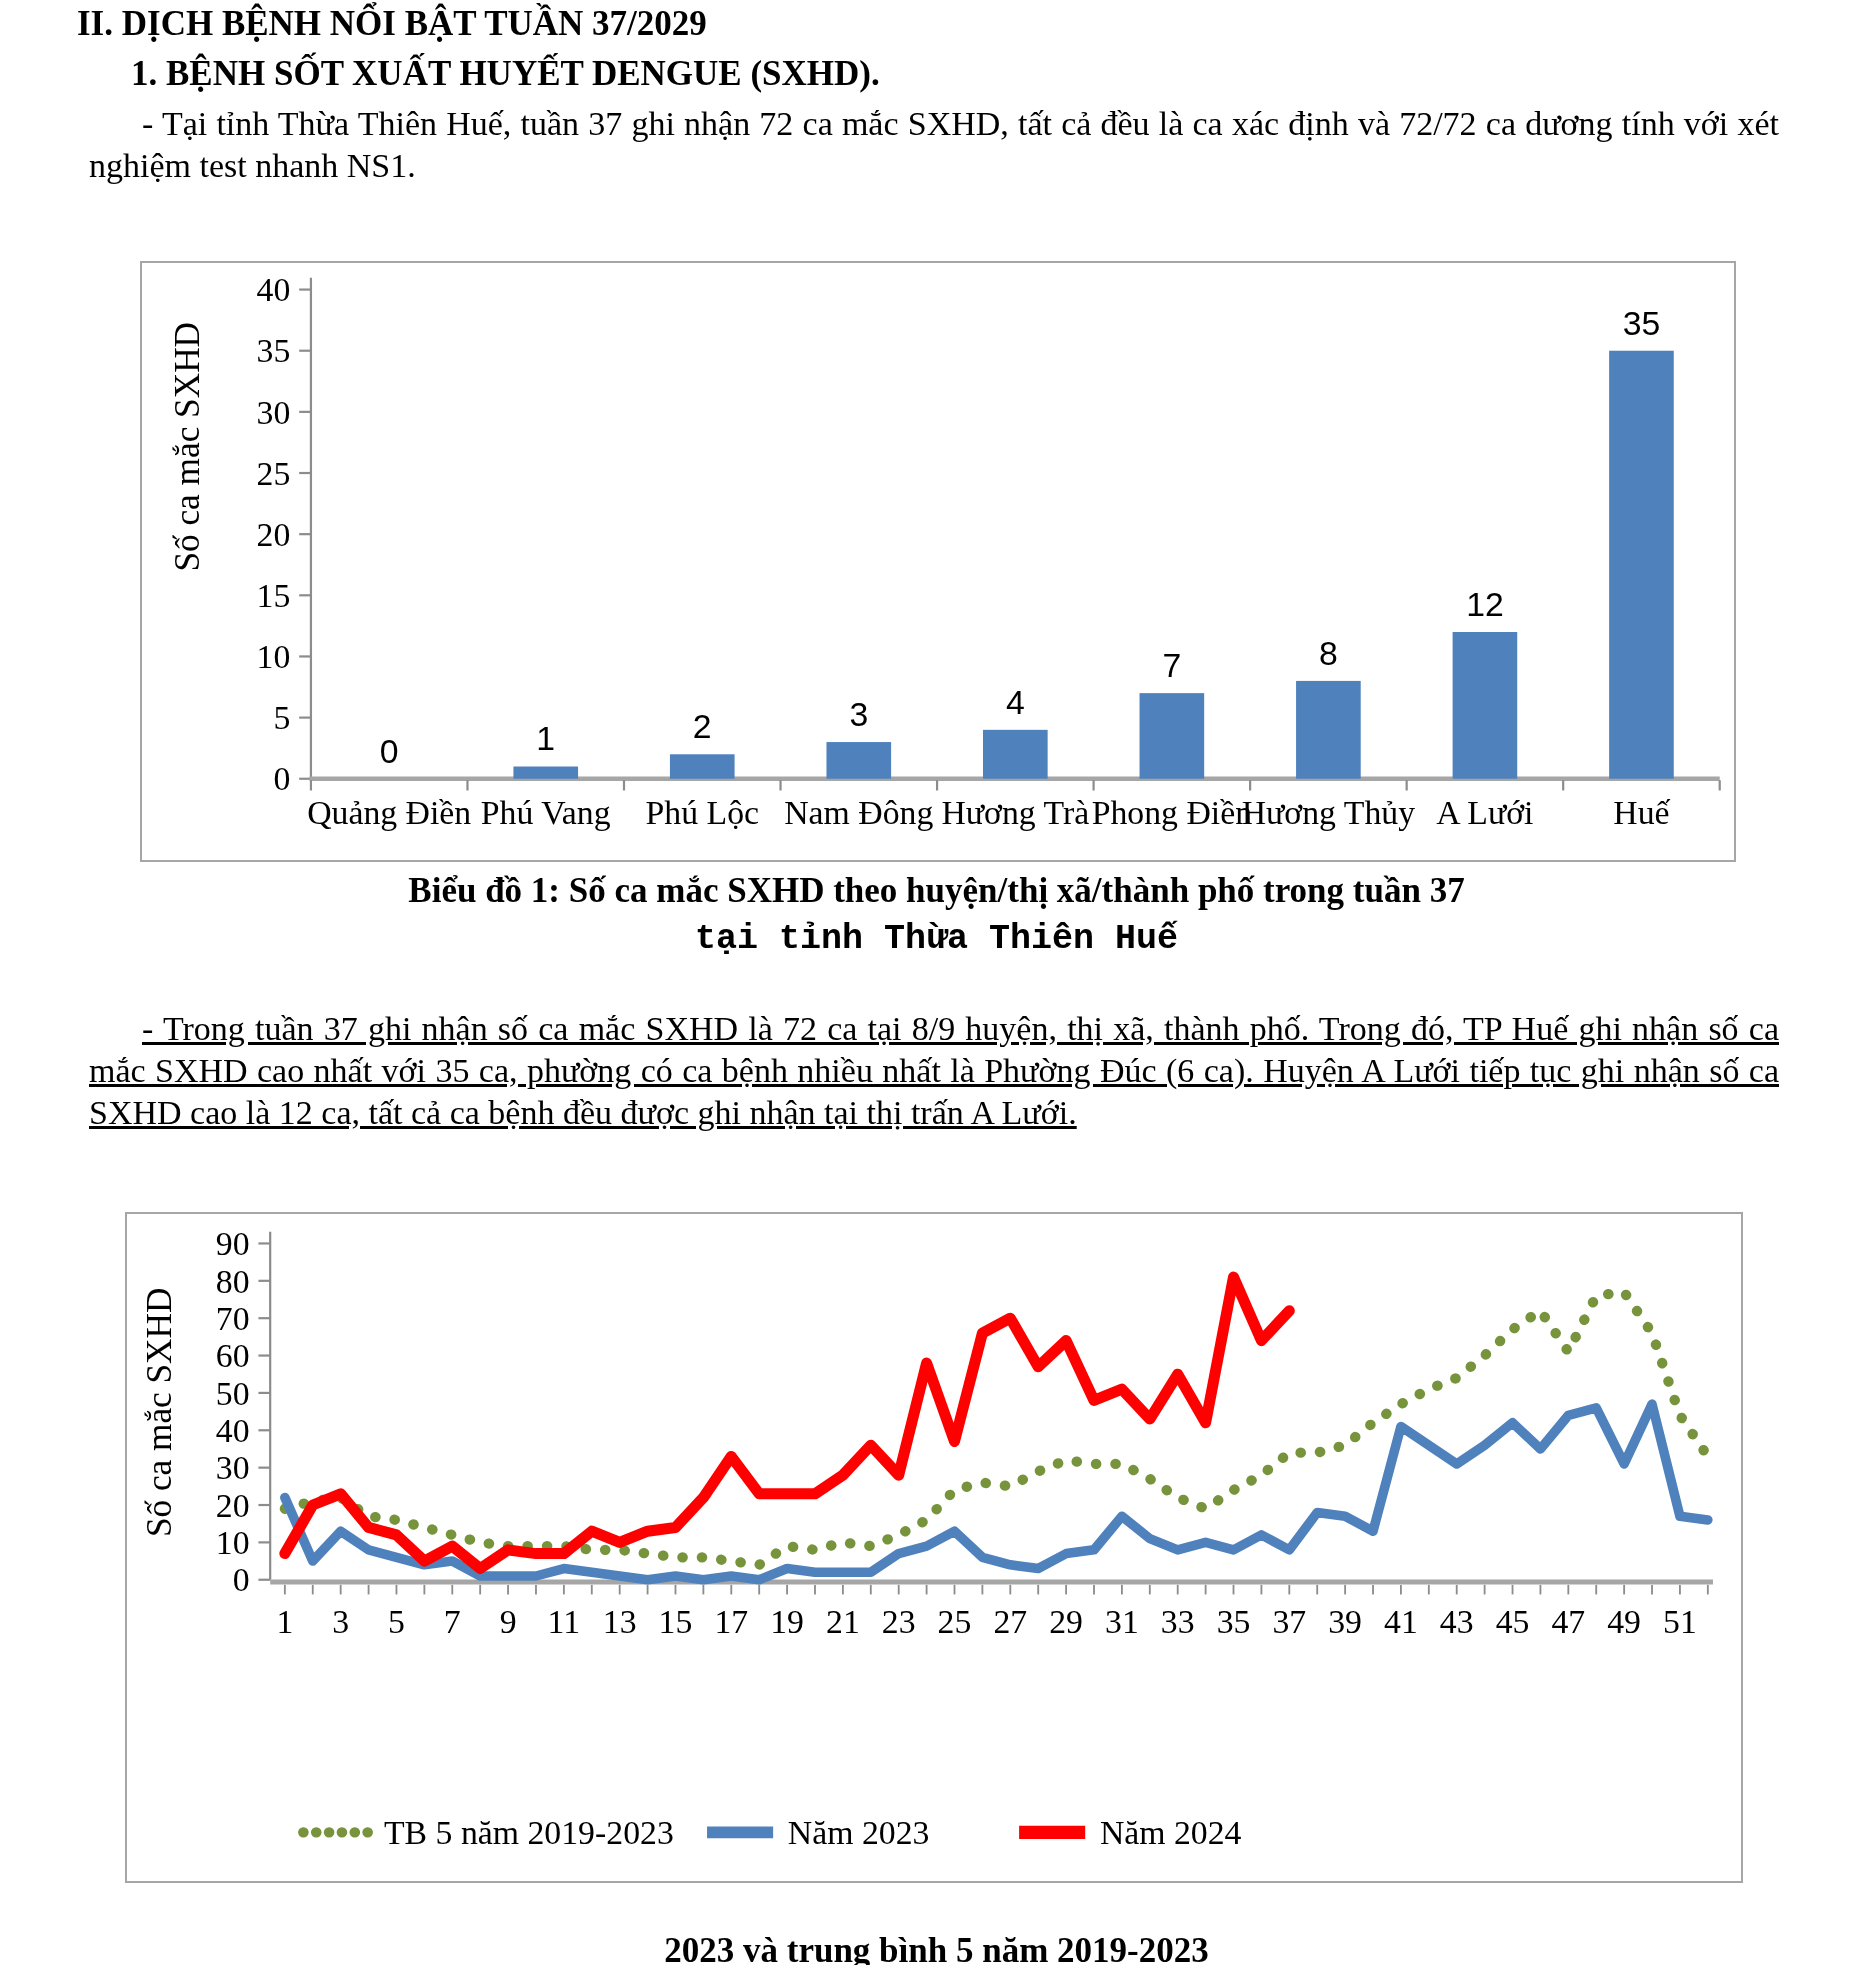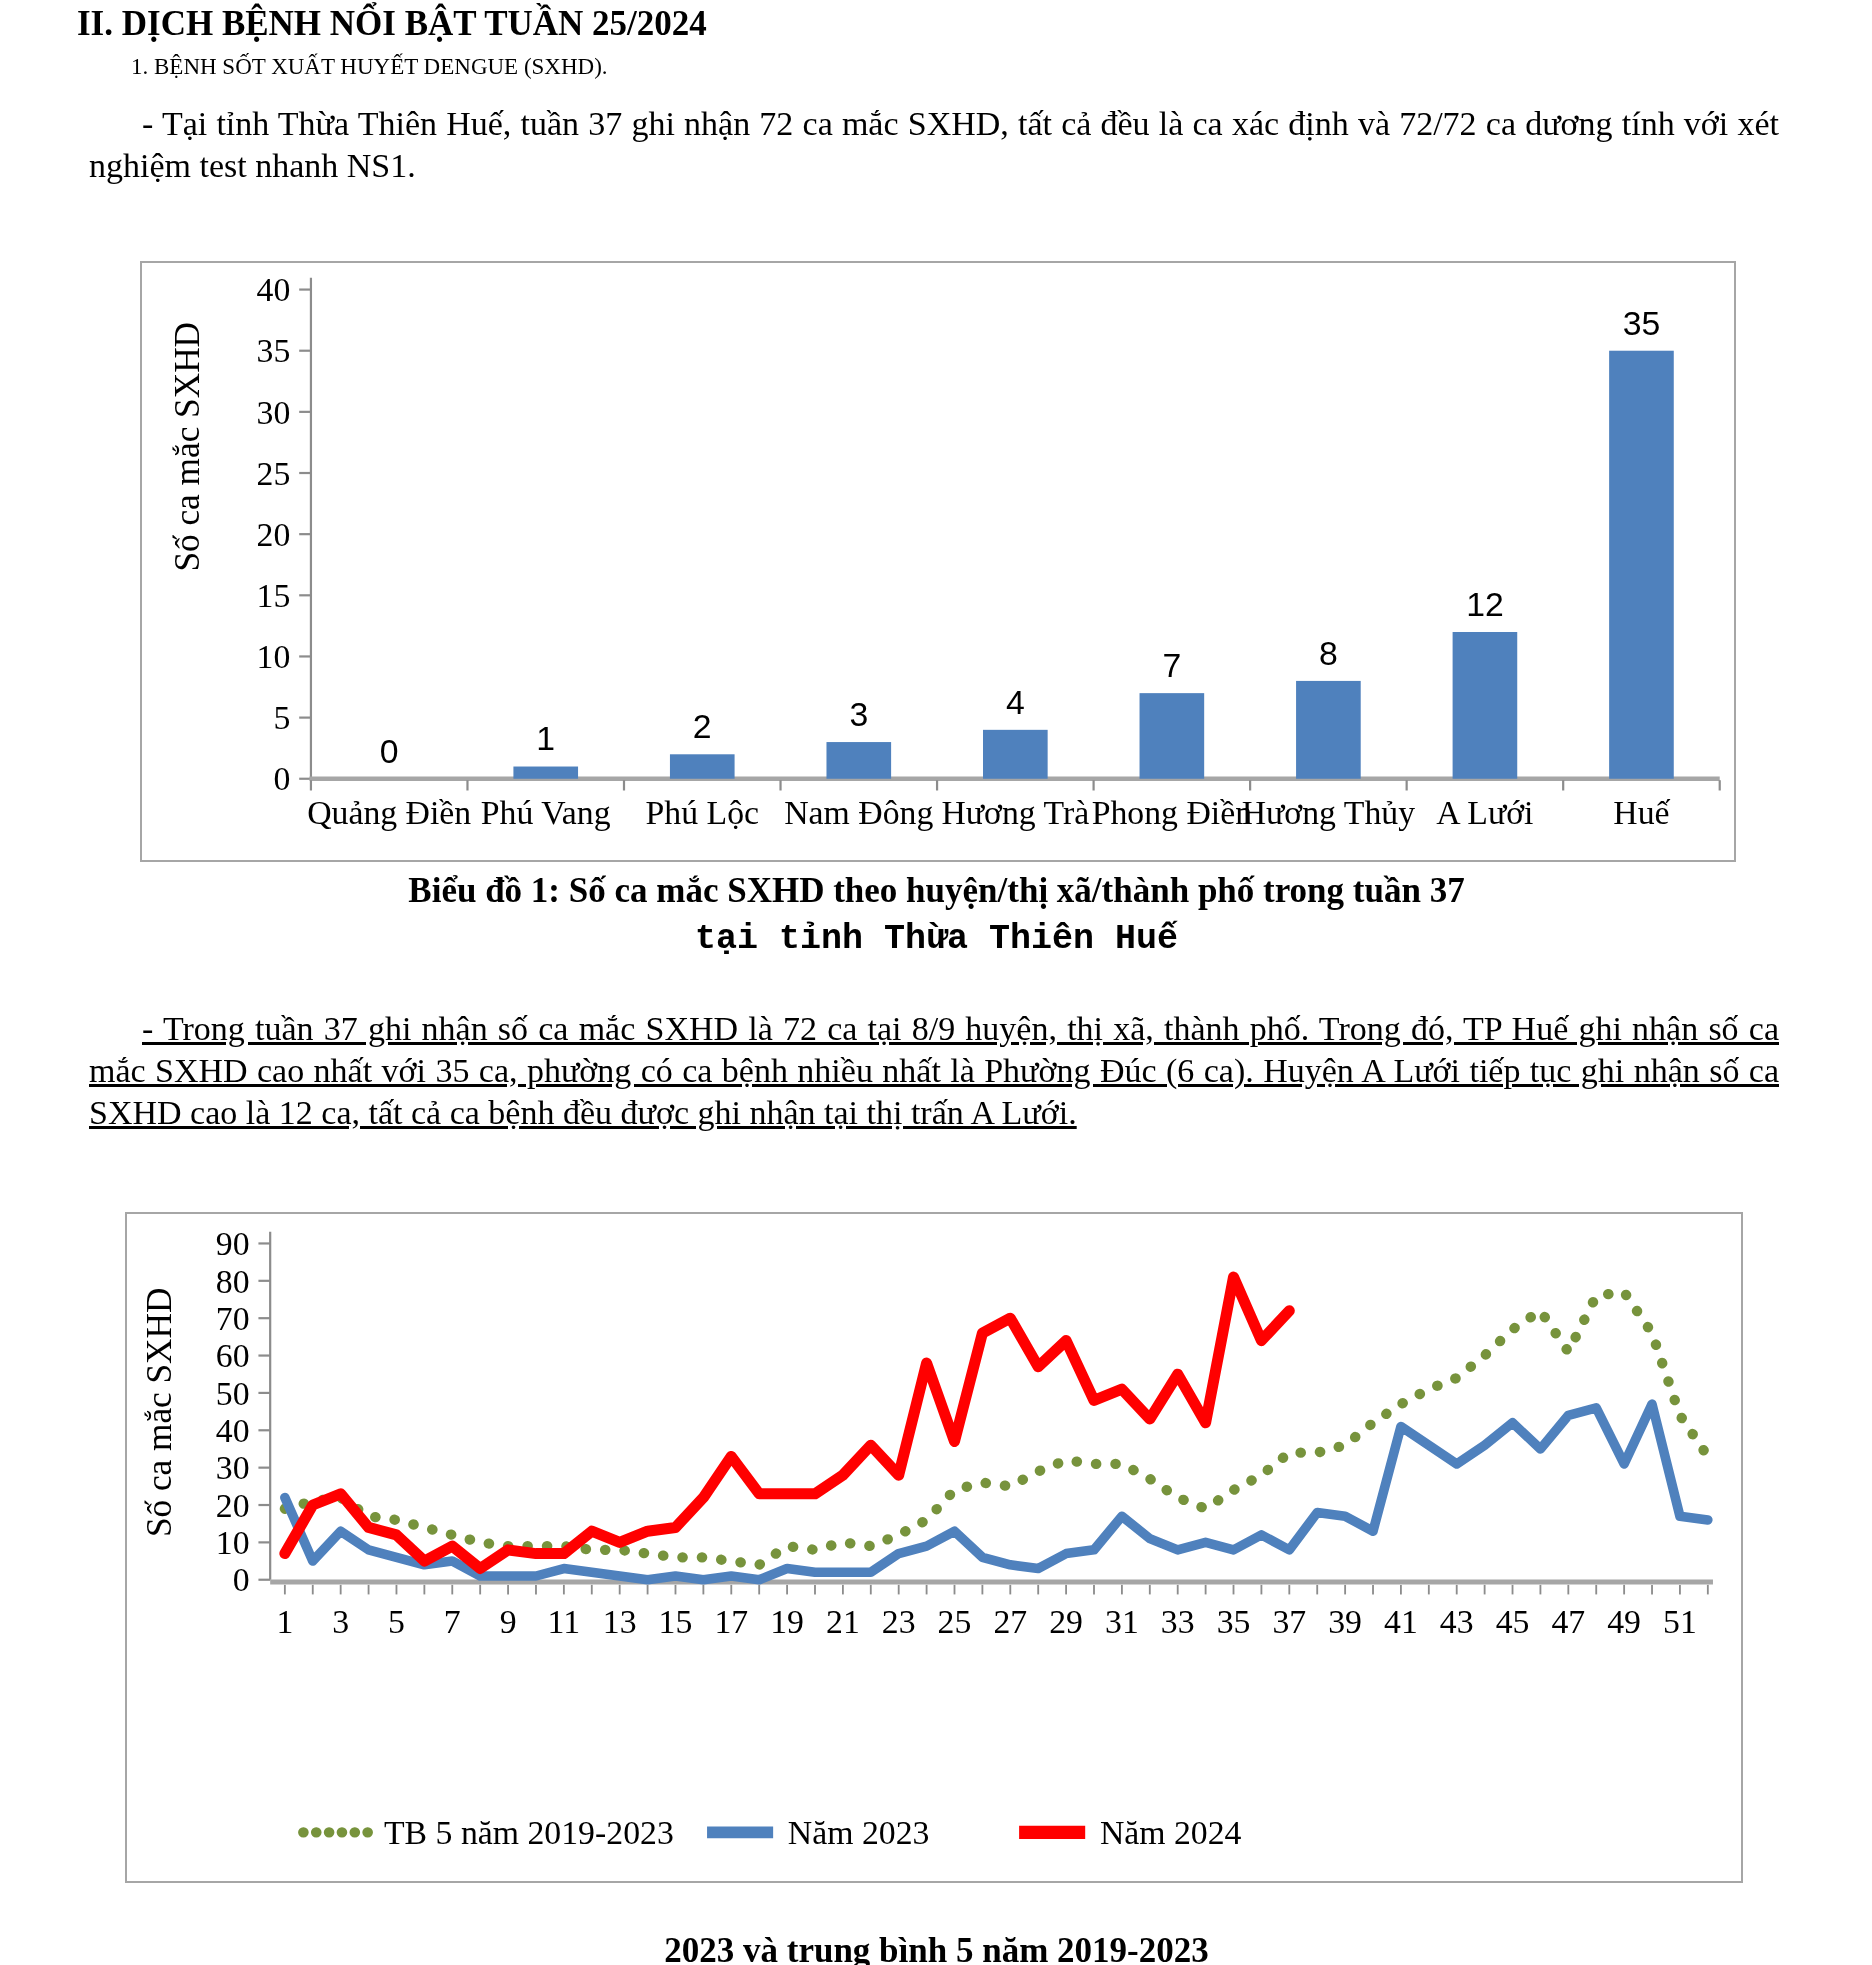--- a/index.html
+++ b/index.html
@@ -1,41 +1,41 @@
 <!DOCTYPE html>
 <html style="font-size:11.7px"><head>
 <meta charset="utf-8">
 <style>
   html,body{margin:0;padding:0;background:#ffffff;}
   #page{
     position:relative;width:1873px;height:1965px;background:#ffffff;
     font-family:"Liberation Serif",serif;color:#000;overflow:hidden;
   }
   .h1{position:absolute;left:77px;top:4.4px;font-size:35px;font-weight:bold;white-space:nowrap;}
-  .h2{position:absolute;left:131px;top:54px;font-size:23px;font-weight:normal;white-space:nowrap;}
+  .h2{position:absolute;left:131px;top:54px;font-size:35px;font-weight:bold;white-space:nowrap;}
   .para{position:absolute;left:77px;width:1690px;font-size:34px;line-height:42px;
         text-align:justify;text-indent:53px;margin:12px;}
   #para1{top:91px;}
   #para2{top:996px;text-decoration:underline;}
   figure{margin:0;position:absolute;border:2.2px solid #a6a6a6;background:#fff;}
   #chart1-box{left:140px;top:261px;width:1592px;height:597px;}
   #chart2-box{left:125px;top:1212px;width:1614px;height:667px;border-width:2.9px;}
   #chart1-box svg,#chart2-box svg{position:absolute;left:0;top:0;}
   .caption{position:absolute;left:0;width:1873px;text-align:center;font-size:35px;font-weight:bold;margin:0;}
   #caption1a{top:871px;}
   #caption1b{top:919px;font-family:Liberation Mono, monospace;}
   #caption2a{top:1884px;}
   #caption2b{top:1931px;}
 </style>
 </head>
 <body>
 
 <div id="page">
 
-  <div class="h1">II. DỊCH BỆNH NỔI BẬT TUẦN 25/2024</div>
+  <div class="h1">II. DỊCH BỆNH NỔI BẬT TUẦN 37/2029</div>
   <div class="h2">1. BỆNH SỐT XUẤT HUYẾT DENGUE (SXHD).</div>
 
   <p class="para" id="para1">- Tại tỉnh Thừa Thiên Huế, tuần 37 ghi nhận 72 ca mắc SXHD, tất cả đều là ca xác định và 72/72 ca dương tính với xét nghiệm test nhanh NS1.</p>
 
   <figure id="chart1-box">
     <svg id="chart1-svg" width="1588" height="593" viewBox="0 0 2162 807">
         <line x1="214" y1="702" x2="230" y2="702" stroke="#8c8c8c" stroke-width="3"></line>
         <text x="202" y="718" font-family="&quot;Liberation Serif&quot;, serif" font-size="46" fill="#000" text-anchor="end">0</text>
         <line x1="214" y1="618.75" x2="230" y2="618.75" stroke="#8c8c8c" stroke-width="3"></line>
         <text x="202" y="634.75" font-family="&quot;Liberation Serif&quot;, serif" font-size="46" fill="#000" text-anchor="end">5</text>

